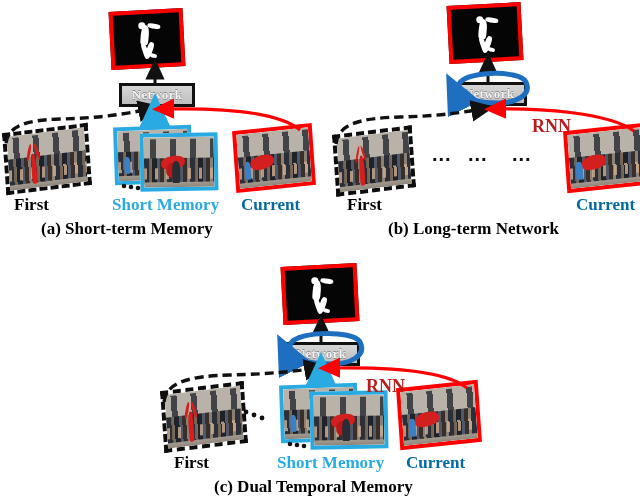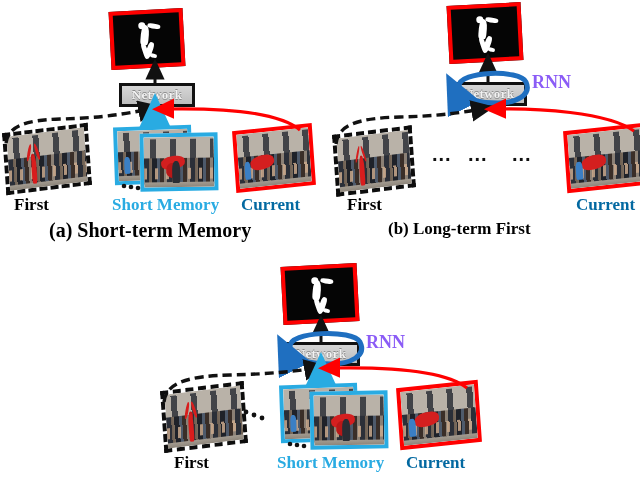--- a/index.html
+++ b/index.html
@@ -111,21 +111,21 @@
 
   
   .lbl{position:absolute;font-family:"Liberation Serif", serif;
        font-weight:700;white-space:nowrap;text-align:right;}
   .lbl-first{color:#000000;}
   .lbl-short{color:#29ABE2;}
   .lbl-cur{color:#0369a1;}
   .caption{position:absolute;font-family:"Liberation Serif", serif;
        font-weight:700;color:#000;white-space:nowrap;}
   .rnnlbl{position:absolute;font-family:"Liberation Serif", serif;
-       font-weight:700;color:#8b5cf6;white-space:nowrap;}
+       font-weight:700;color:#b91c1c;white-space:nowrap;margin-top:44px;}
 
   .ellipsis{position:absolute;font-family:"Liberation Sans", sans-serif;
        font-weight:900;color:#111;letter-spacing:1px;white-space:nowrap;}
 
   svg.ov{position:absolute;left:0;top:0;overflow:visible;pointer-events:none;}
 </style>
 </head>
 <body>
 
 <div class="panel" style="left:0;top:0;width:320px;height:250px;">
@@ -220,21 +220,21 @@
     <g fill="#111">
       <circle cx="124" cy="186" r="2.3"></circle>
         <circle cx="131" cy="187" r="2.3"></circle>
       <circle cx="138" cy="188" r="2.3"></circle>
     </g>
   </svg>
 
   <div class="lbl lbl-first" style="left:14px;top:195px;font-size:17px;">First</div>
   <div class="lbl lbl-short" style="left:112px;top:195px;font-size:17px;">Short Memory</div>
   <div class="lbl lbl-cur" style="left:241px;top:195px;font-size:17px;">Current</div>
-  <div class="caption" style="left:49px;top:219px;font-size:20px;">(a) Short-term Memory</div>
+  <div class="caption" style="left:41px;top:219px;font-size:17px;">(a) Short-term Memory</div>
 </div>
 
 <div class="panel" style="left:320px;top:0;width:320px;height:250px;">
 
   <div class="frame fr-out" style="left:128px;top:4px;width:74px;height:58px;transform:rotate(-3deg);">
     <div class="silh">
       <i class="s-head"></i>
         <i class="s-arm"></i>
         <i class="s-body"></i>
       <i class="s-legA"></i>
@@ -296,21 +296,21 @@
   </svg>
 
   <div class="rnnlbl" style="left:212px;top:72px;font-size:18px;">RNN</div>
 
   <div class="ellipsis" style="left:112px;top:143px;font-size:20px;">...</div>
   <div class="ellipsis" style="left:148px;top:143px;font-size:20px;">...</div>
   <div class="ellipsis" style="left:192px;top:143px;font-size:20px;">...</div>
 
   <div class="lbl lbl-first" style="left:27px;top:195px;font-size:17px;">First</div>
   <div class="lbl lbl-cur" style="left:256px;top:195px;font-size:17px;">Current</div>
-  <div class="caption" style="left:68px;top:219px;font-size:17px;">(b) Long-term First</div>
+  <div class="caption" style="left:68px;top:219px;font-size:17px;">(b) Long-term Network</div>
 </div>
 
 <div class="panel" style="left:160px;top:252px;width:340px;height:251px;">
 
   <div class="frame fr-out" style="left:122px;top:13px;width:76px;height:58px;transform:rotate(-3deg);">
     <div class="silh">
       <i class="s-head"></i>
         <i class="s-arm"></i>
         <i class="s-body"></i>
       <i class="s-legA"></i>
@@ -405,13 +405,14 @@
         <circle cx="137" cy="193" r="2.3"></circle>
       <circle cx="144" cy="194" r="2.3"></circle>
     </g>
   </svg>
 
   <div class="rnnlbl" style="left:206px;top:80px;font-size:18px;">RNN</div>
 
   <div class="lbl lbl-first" style="left:14px;top:201px;font-size:17px;">First</div>
   <div class="lbl lbl-short" style="left:117px;top:201px;font-size:17px;">Short Memory</div>
   <div class="lbl lbl-cur" style="left:246px;top:201px;font-size:17px;">Current</div>
+  <div class="caption" style="left:54px;top:225px;font-size:17px;">(c) Dual Temporal Memory</div>
 </div>
 
 </body></html>

